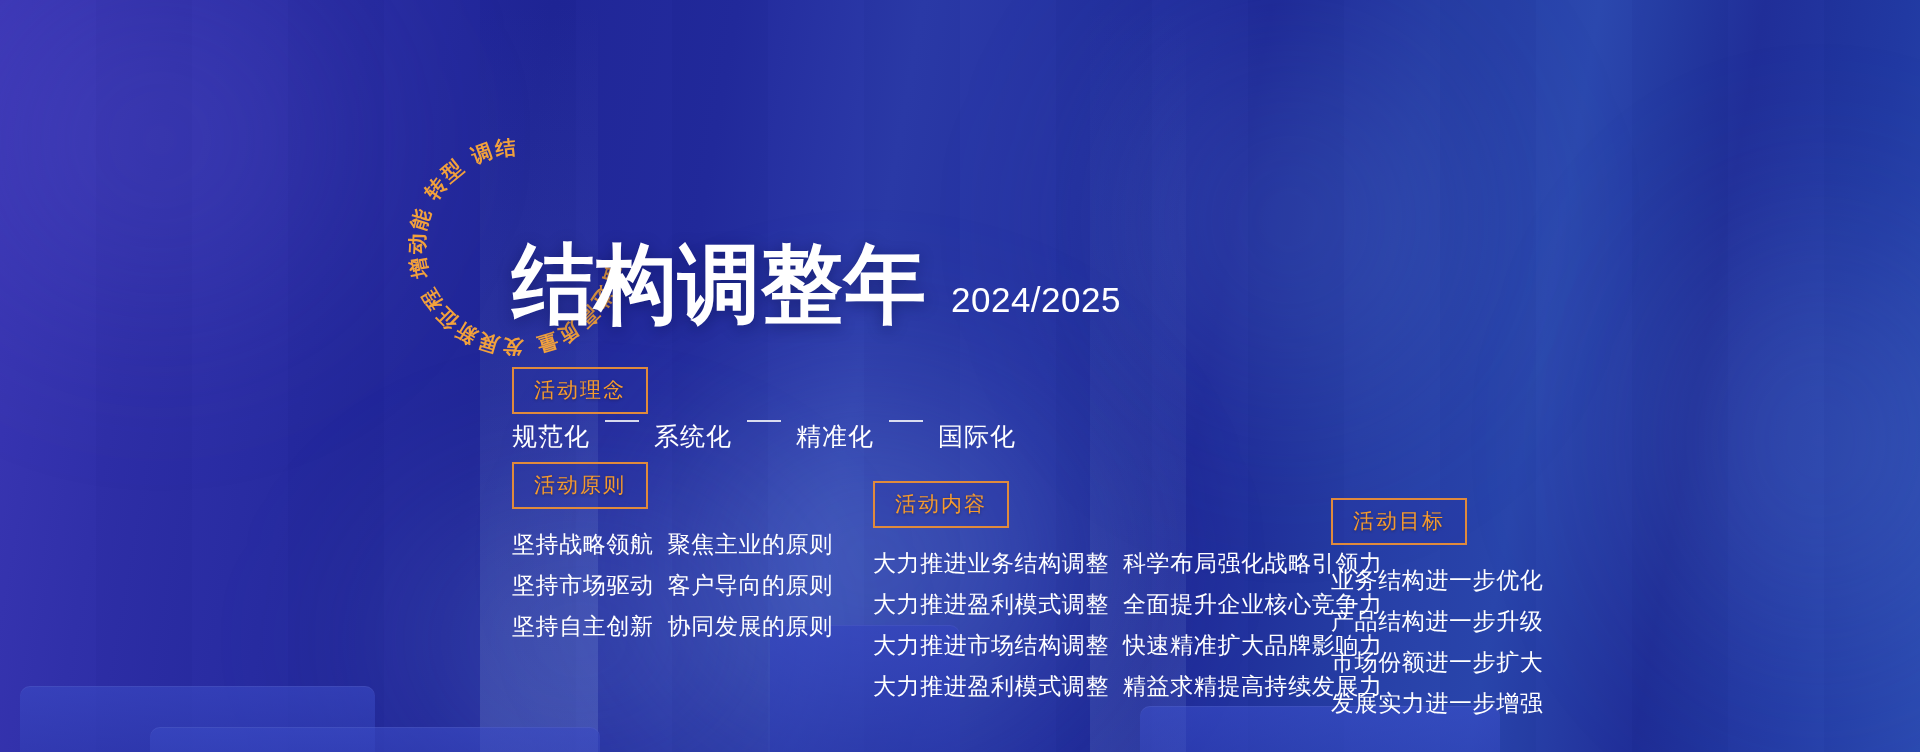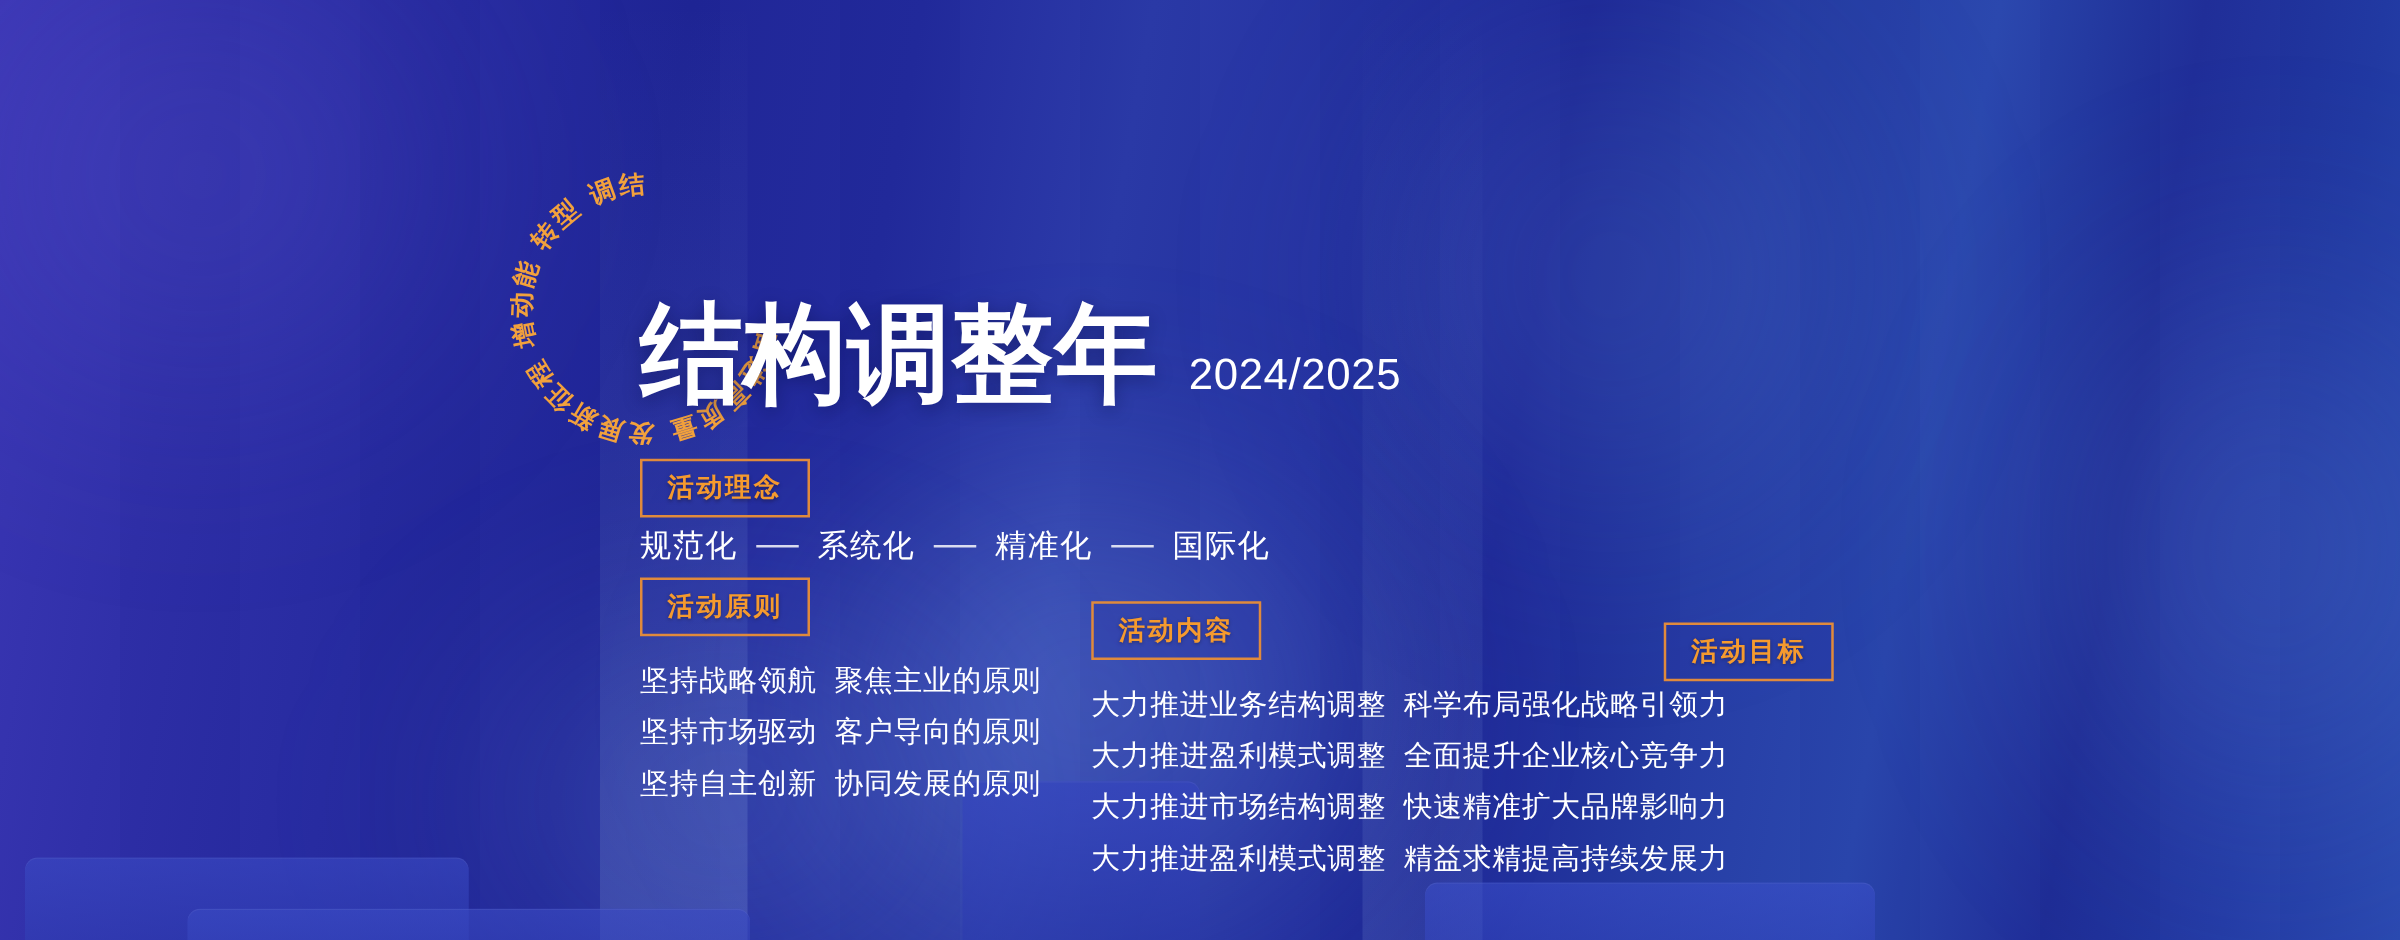--- a/index.html
+++ b/index.html
@@ -132,34 +132,34 @@
   }
 
   
   .badge {
     display: inline-flex;
     align-items: center;
     justify-content: center;
     border: 2px solid #e08a3c;
     color: #f59a2e;
     font-family: "DejaVu Sans", "Liberation Sans", sans-serif;
-    font-weight: 700;
+    font-weight: 400;
     font-size: 21px;
     letter-spacing: 2px;
     padding: 7px 20px 8px;
     background: rgba(40,52,160,.28);
     text-shadow: 0 1px 3px rgba(20,10,0,.35);
   }
 
   .badge-concept { position: absolute; left: 512px; top: 367px; }
 
   .concept-line {
     position: absolute;
     left: 512px; top: 420px;
-    display: flex; align-items: center;
+    display: flex; 
     font-family: "DejaVu Sans", "Liberation Sans", sans-serif;
     font-size: 25px;
     color: #ffffff;
     letter-spacing: 1px;
   }
   .concept-line .word { white-space: nowrap; }
   .concept-line .dash {
     width: 34px; height: 2px;
     background: rgba(255,255,255,.82);
     margin: 0 15px;
@@ -280,16 +280,22 @@
         </div>
         <div class="col-row">
           <span class="lhs">大力推进盈利模式调整</span>
           <span class="rhs">精益求精提高持续发展力</span>
         </div>
       </div>
     </div>
 
     <div class="col col-goals">
       <div class="badge">活动目标</div>
+      <div class="col-list">
+        <div class="col-row col-row-single">业务结构进一步优化</div>
+        <div class="col-row col-row-single">产品结构进一步升级</div>
+        <div class="col-row col-row-single">市场份额进一步扩大</div>
+        <div class="col-row col-row-single">发展实力进一步增强</div>
+      </div>
     </div>
 
   </div>
 </div>
 
 </body></html>

